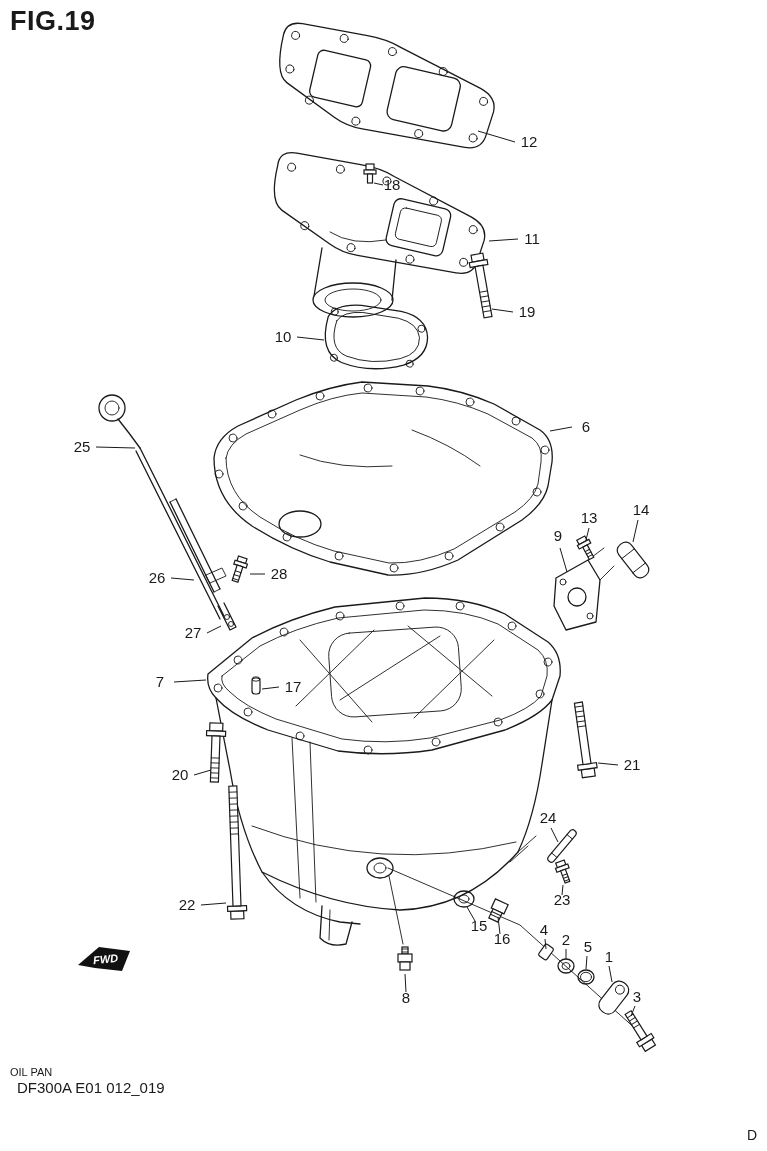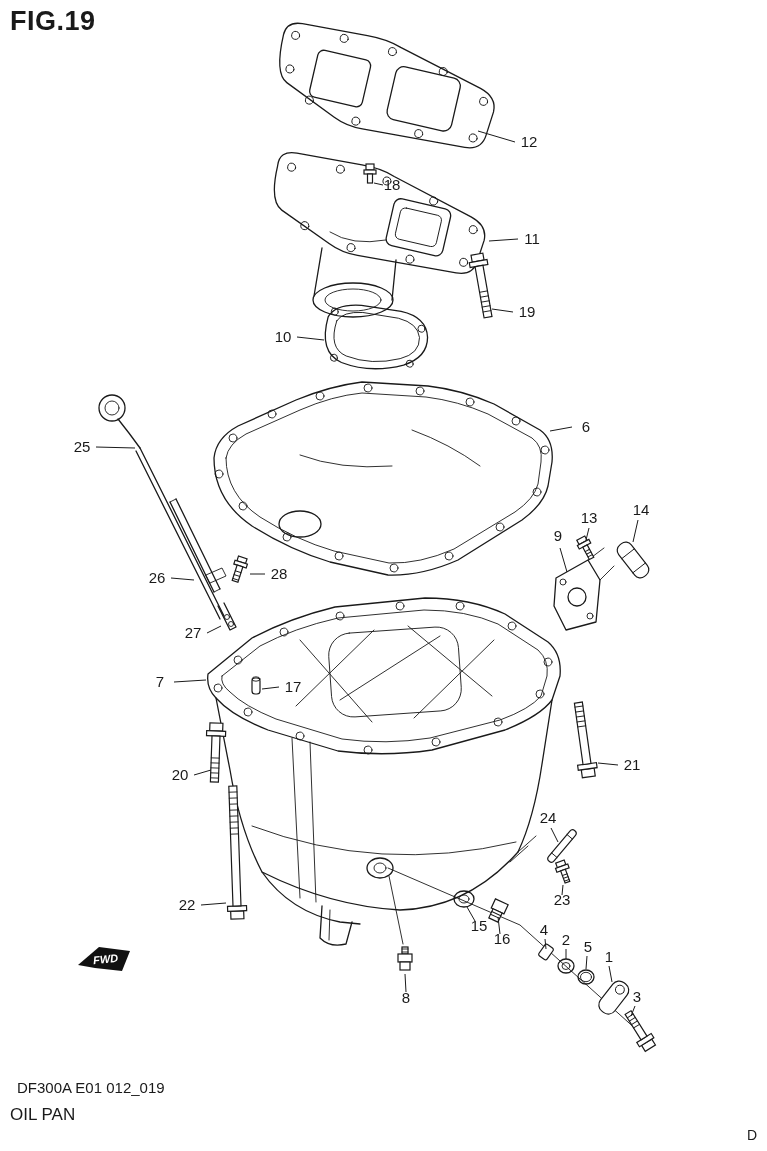--- a/index.html
+++ b/index.html
@@ -1,20 +1,20 @@
 <!DOCTYPE html>
 <html style="--ink: #1a1a1a; --paper: #ffffff;"><head>
 <meta charset="utf-8">
 <style>
   html,body{margin:0;padding:0;background:#ffffff;}
   .page{position:relative;width:767px;height:1151px;margin:0 auto;background:var(--paper,#fff);
         font-family:"Liberation Sans",sans-serif;color:var(--ink,#111);overflow:hidden;}
   .fig-title{position:absolute;top:6px;left:10px;font-size:27px;font-weight:bold;letter-spacing:.5px;}
   .doc-code{position:absolute;left:17px;top:1079px;font-size:15px;}
-  .part-name{position:absolute;left:10px;top:1105px;font-size:17px;}
+  .part-name{position:absolute;left:10px;top:1066px;font-size:11px;}
   .page-marker{position:absolute;right:10px;top:1127px;font-size:14px;}
   svg.diagram{position:absolute;left:0;top:0;}
   .ln{fill:none;stroke:var(--ink,#111);stroke-width:1.3;stroke-linejoin:round;stroke-linecap:round;}
   .thin{stroke-width:.9;}
   .fillw{fill:#fff;stroke:var(--ink,#111);stroke-width:1.2;}
   .leader{stroke:var(--ink,#111);stroke-width:1;}
   .part-label{font-family:"Liberation Sans",sans-serif;font-size:15px;fill:var(--ink,#111);text-anchor:middle;}
   .fwd-text{font-family:"Liberation Sans",sans-serif;font-style:italic;font-weight:bold;font-size:11px;fill:#fff;text-anchor:middle;}
 </style>
 </head>

